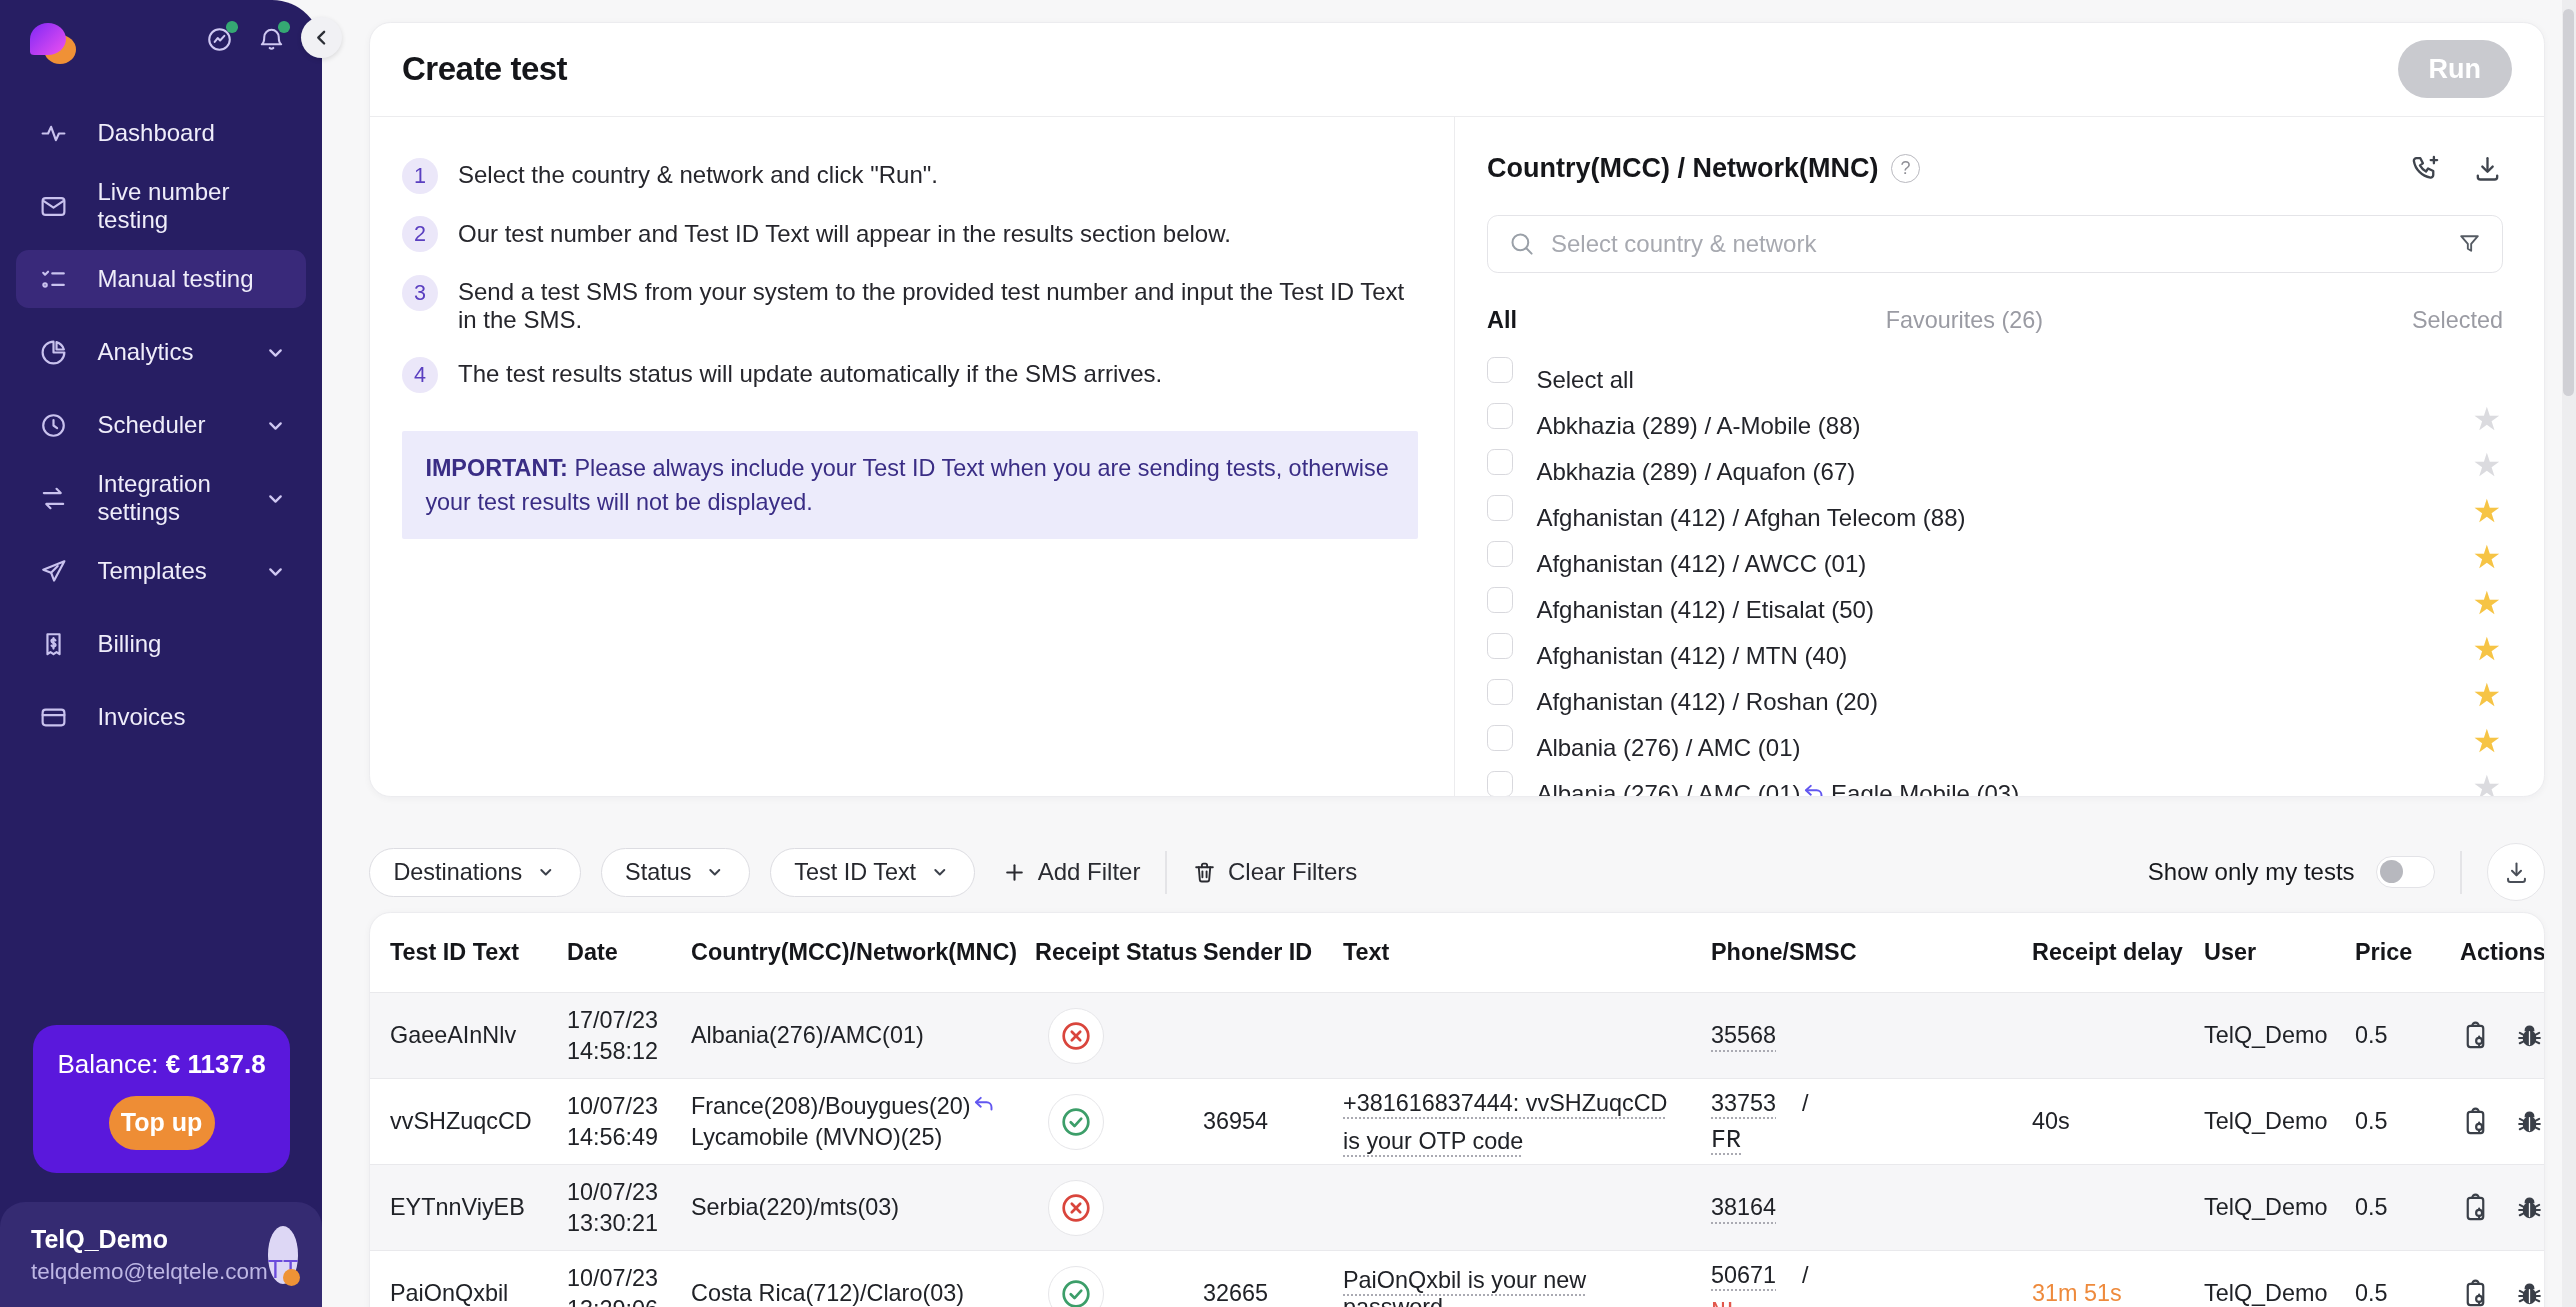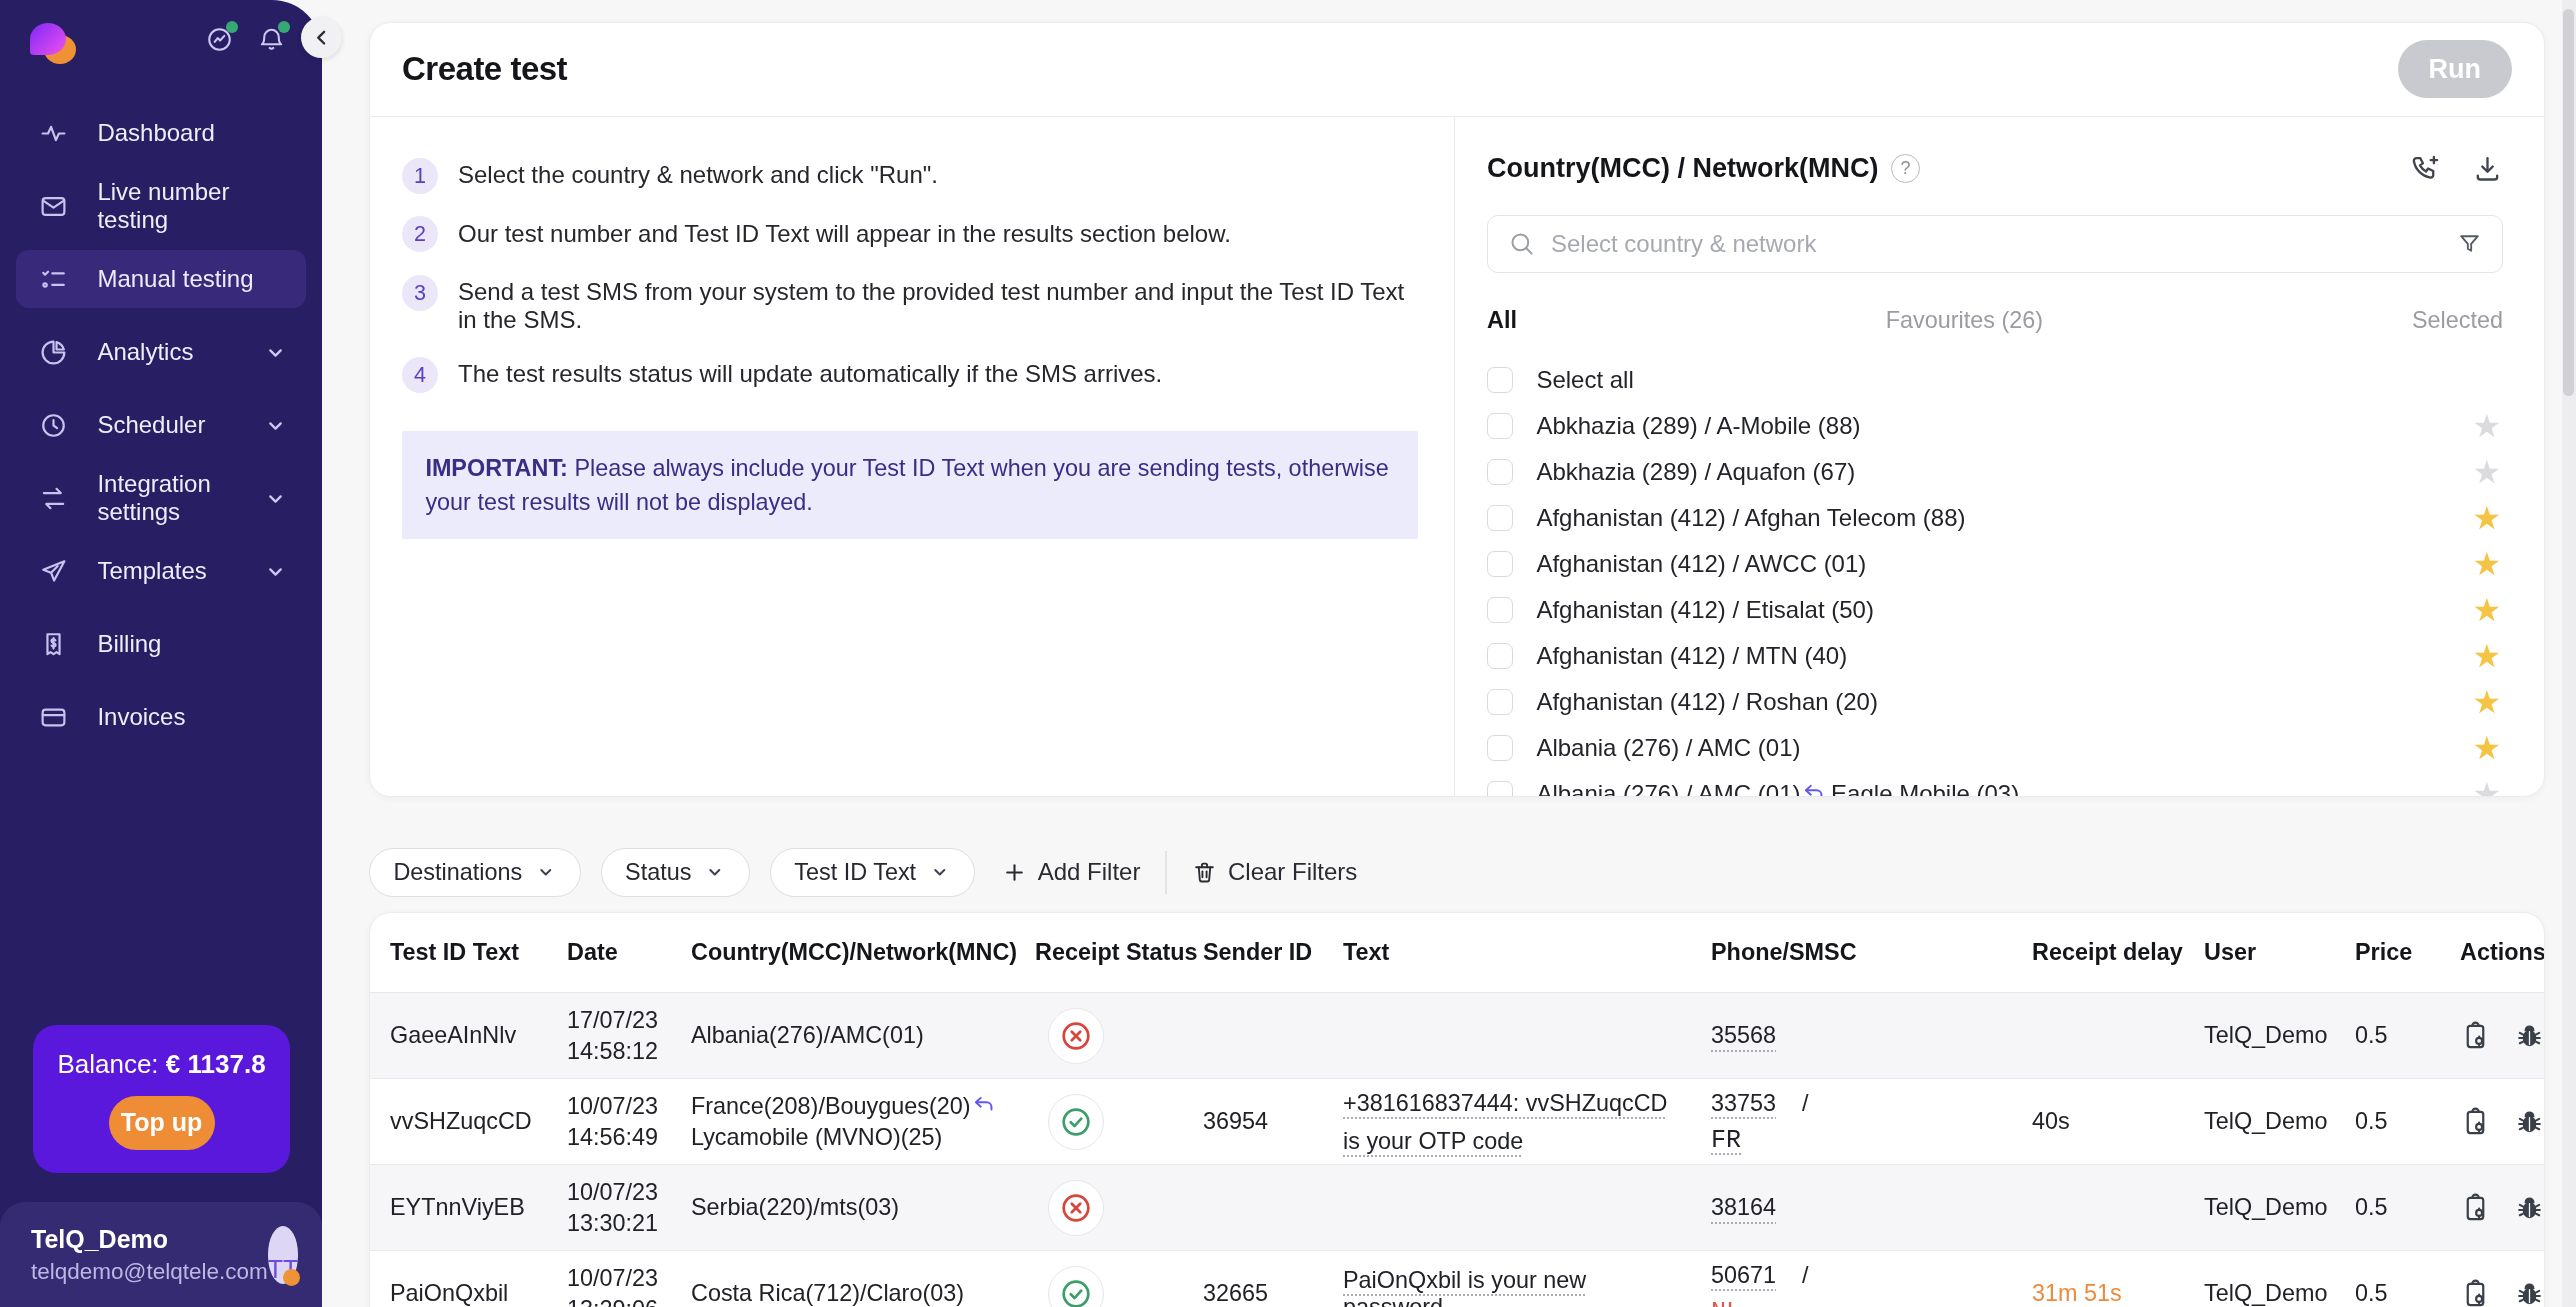--- a/index.html
+++ b/index.html
@@ -54,21 +54,21 @@
   .panel-title { font-size:27px; font-weight:bold; color:#15161a; }
   .q-icon { width:29px; height:29px; border-radius:50%; border:1.8px solid #b9b9bf; color:#8f8f96; font-size:18px; display:flex; align-items:center; justify-content:center; margin-left:12.6px; }
   .panel-head-icons { margin-left:auto; display:flex; gap:31px; color:#3f444d; }
   .search-box { margin-top:31px; height:58px; border:1.8px solid #e4e4e8; border-radius:10.8px; display:flex; align-items:center; padding:0 20px; }
   .search-box input { border:none; outline:none; flex:1; font-size:24px; margin-left:16px; color:#26262c; font-family:"Liberation Sans",sans-serif; }
   .search-box input::placeholder { color:#a7a9b0; }
   .tabs { display:flex; gap:40px; margin-top:34px; font-size:23.4px;justify-content:space-between; }
   .tab { color:#9a9ba3; }
   .tab.active { color:#15161a; font-weight:bold; }
   .country-list { margin-top:23.4px; }
-  .c-row { height:46px; display:flex; align-items:center; position:relative; }
+  .c-row { height:46px; display:flex; position:relative; }
   .checkbox { width:26px; height:26px; border:1.8px solid #d8d8dd; border-radius:7.2px; background:#fff; flex:0 0 auto; }
   .c-label { font-size:24px; color:#23242a; margin-left:23.4px; display:flex; align-items:center; }
   .star { position:absolute; right:1.8px; font-size:32px; line-height:1; }
   .star.yellow { color:#f6c445; }
   .star.gray { color:#dbdbdf; }
   .redirect-ic { color:#6257f0; margin:0 5.4px 0 1.8px; }
 
   
   .filter-row { position:absolute; left:47px; right:31px; top:847px; height:50px; display:flex; align-items:center; }
   .pill { height:49px; padding:0 23.4px; border:1.8px solid #dddde2; border-radius:900px; background:#fff; display:flex; align-items:center; gap:12.6px; font-size:23.4px; color:#26272d; margin-right:20px; }
@@ -419,20 +419,34 @@
     <div class="tool-link">
       <svg width="25" height="25" viewBox="0 0 24 24" fill="none" stroke="#2a2b31" stroke-width="1.8" stroke-linecap="round" stroke-linejoin="round">
           <path d="M4 7h16"></path>
           <path d="M9.5 7V5a1.5 1.5 0 0 1 1.5-1.5h2A1.5 1.5 0 0 1 14.5 5v2"></path>
           <path d="M6.5 7l1 12a1.8 1.8 0 0 0 1.8 1.6h5.4a1.8 1.8 0 0 0 1.8-1.6l1-12"></path>
           <line x1="10" y1="11" x2="10" y2="16.5"></line>
           <line x1="14" y1="11" x2="14" y2="16.5"></line>
         </svg>
       <span>Clear Filters</span>
     </div>
+    <div class="filter-right">
+      <span style="font-size:24px;color:#17181c;">Show only my tests</span>
+      <span class="toggle">
+          <span class="knob"></span>
+        </span>
+      <div class="v-div"></div>
+      <div class="round-btn">
+        <svg width="27" height="27" viewBox="0 0 24 24" fill="none" stroke="currentColor" stroke-width="1.8" stroke-linecap="round" stroke-linejoin="round">
+            <line x1="12" y1="4" x2="12" y2="14"></line>
+            <polyline points="8 10.5 12 14.5 16 10.5"></polyline>
+            <path d="M4.5 17.5v1a2 2 0 0 0 2 2h11a2 2 0 0 0 2-2v-1"></path>
+          </svg>
+      </div>
+    </div>
   </div>
 
   <div class="card card-table">
     <div class="tgrid thead">
       <div>Test ID Text</div>
       <div>Date</div>
       <div>Country(MCC)/Network(MNC)</div>
       <div>Receipt Status</div>
       <div>Sender ID</div>
       <div>Text</div>

